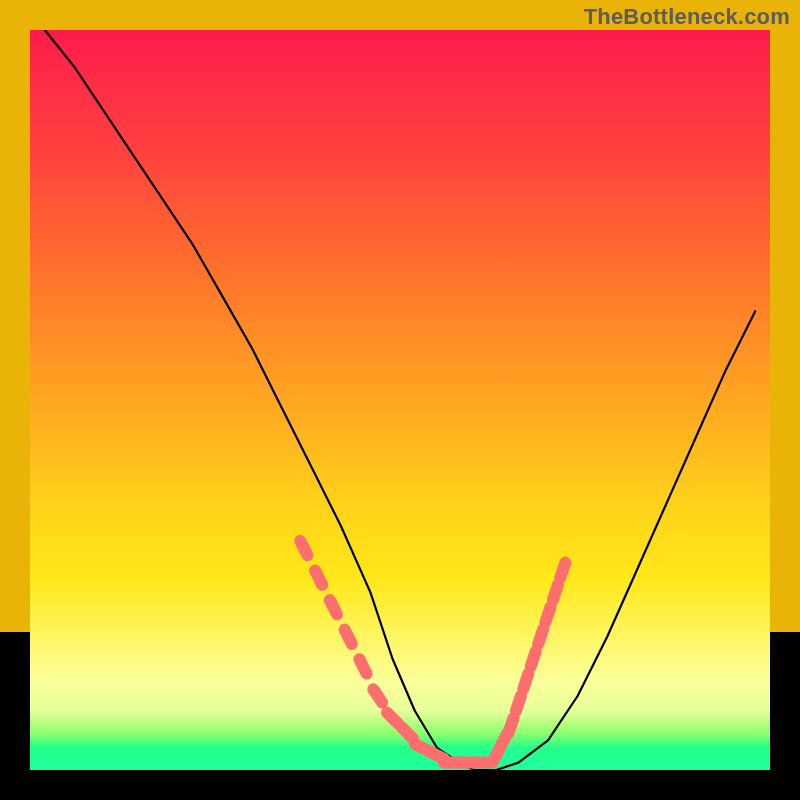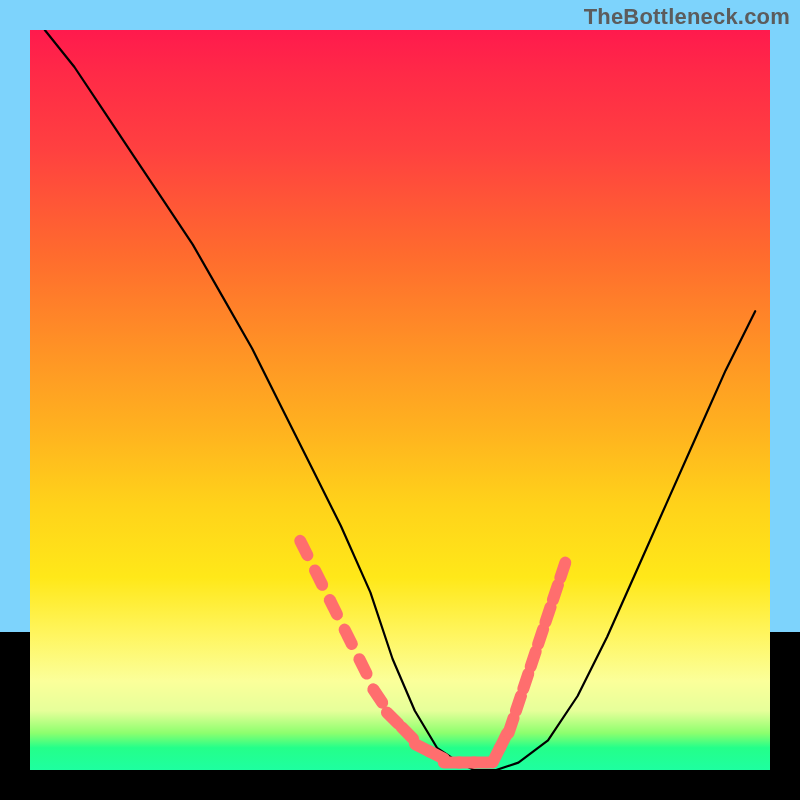--- a/index.html
+++ b/index.html
@@ -10,21 +10,21 @@
     background: #000;
     overflow: hidden;
     font-family: Arial, Helvetica, sans-serif;
   }
   .frame {
     position: absolute;
     left: 0;
     top: 0;
     width: 800px;
     height: 632px;
-    background: #7dd3fc;
+    background: #eab308;
   }
   .plot {
     position: absolute;
     left: 30px;
     top: 30px;
     width: 740px;
     height: 740px;
     
     background: linear-gradient(
       to bottom,

